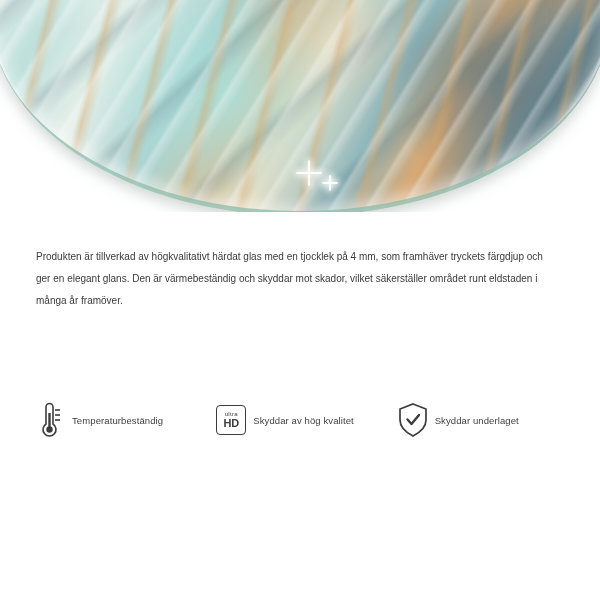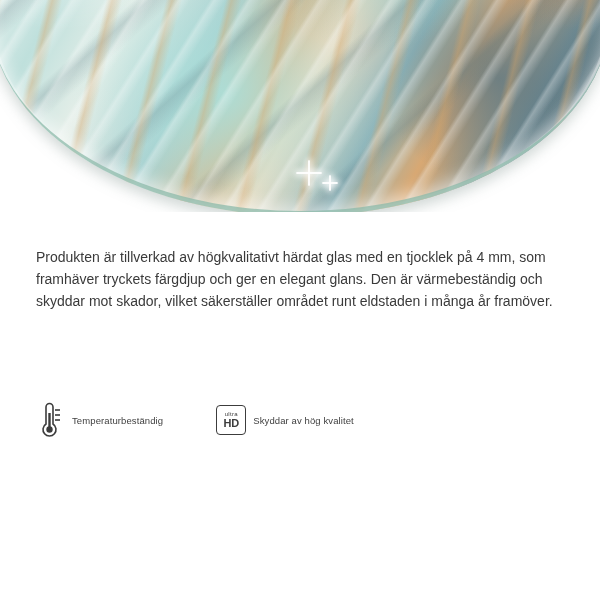--- a/index.html
+++ b/index.html
@@ -122,21 +122,21 @@
     font-family: "Liberation Serif", serif;
     font-size: 27px;
     line-height: 34px;
     color: #2b2b2b;
     font-weight: 400;
     letter-spacing: 0.2px;
   }
   .headline .line2 { display: block; }
   .body-copy {
     margin-top: 20px;
-    font-size: 14px;
+    font-size: 10px;
     line-height: 22px;
     color: #3a3a3a;
     max-width: 524px;
   }
 
   
   .features {
     position: absolute;
     top: 398px; left: 0;
     width: 600px;
@@ -206,18 +206,27 @@
     <div class="feature">
       <span class="feature-icon">
         <span class="ultrahd-box">
           <span class="u1">ultra</span>
           <span class="u2">HD</span>
         </span>
       </span>
       <span class="feature-label">Skyddar av hög kvalitet</span>
     </div>
 
+    <div class="feature">
+      <span class="feature-icon">
+        <svg width="32" height="38" viewBox="0 0 32 38" fill="none" stroke="#3c3c3c" stroke-width="1.7">
+          <path d="M16 3 L29 8 V19 C29 27 22 32 16 35 C10 32 3 27 3 19 V8 Z"></path>
+          <path d="M10.5 18.5 L14.5 23 L22 14" stroke-width="2.4" stroke-linecap="round" stroke-linejoin="round"></path>
+        </svg>
+      </span>
+      <span class="feature-label">Skyddar underlaget</span>
+    </div>
 
 
 
 
   </div>
 </div>
 
 </body></html>

